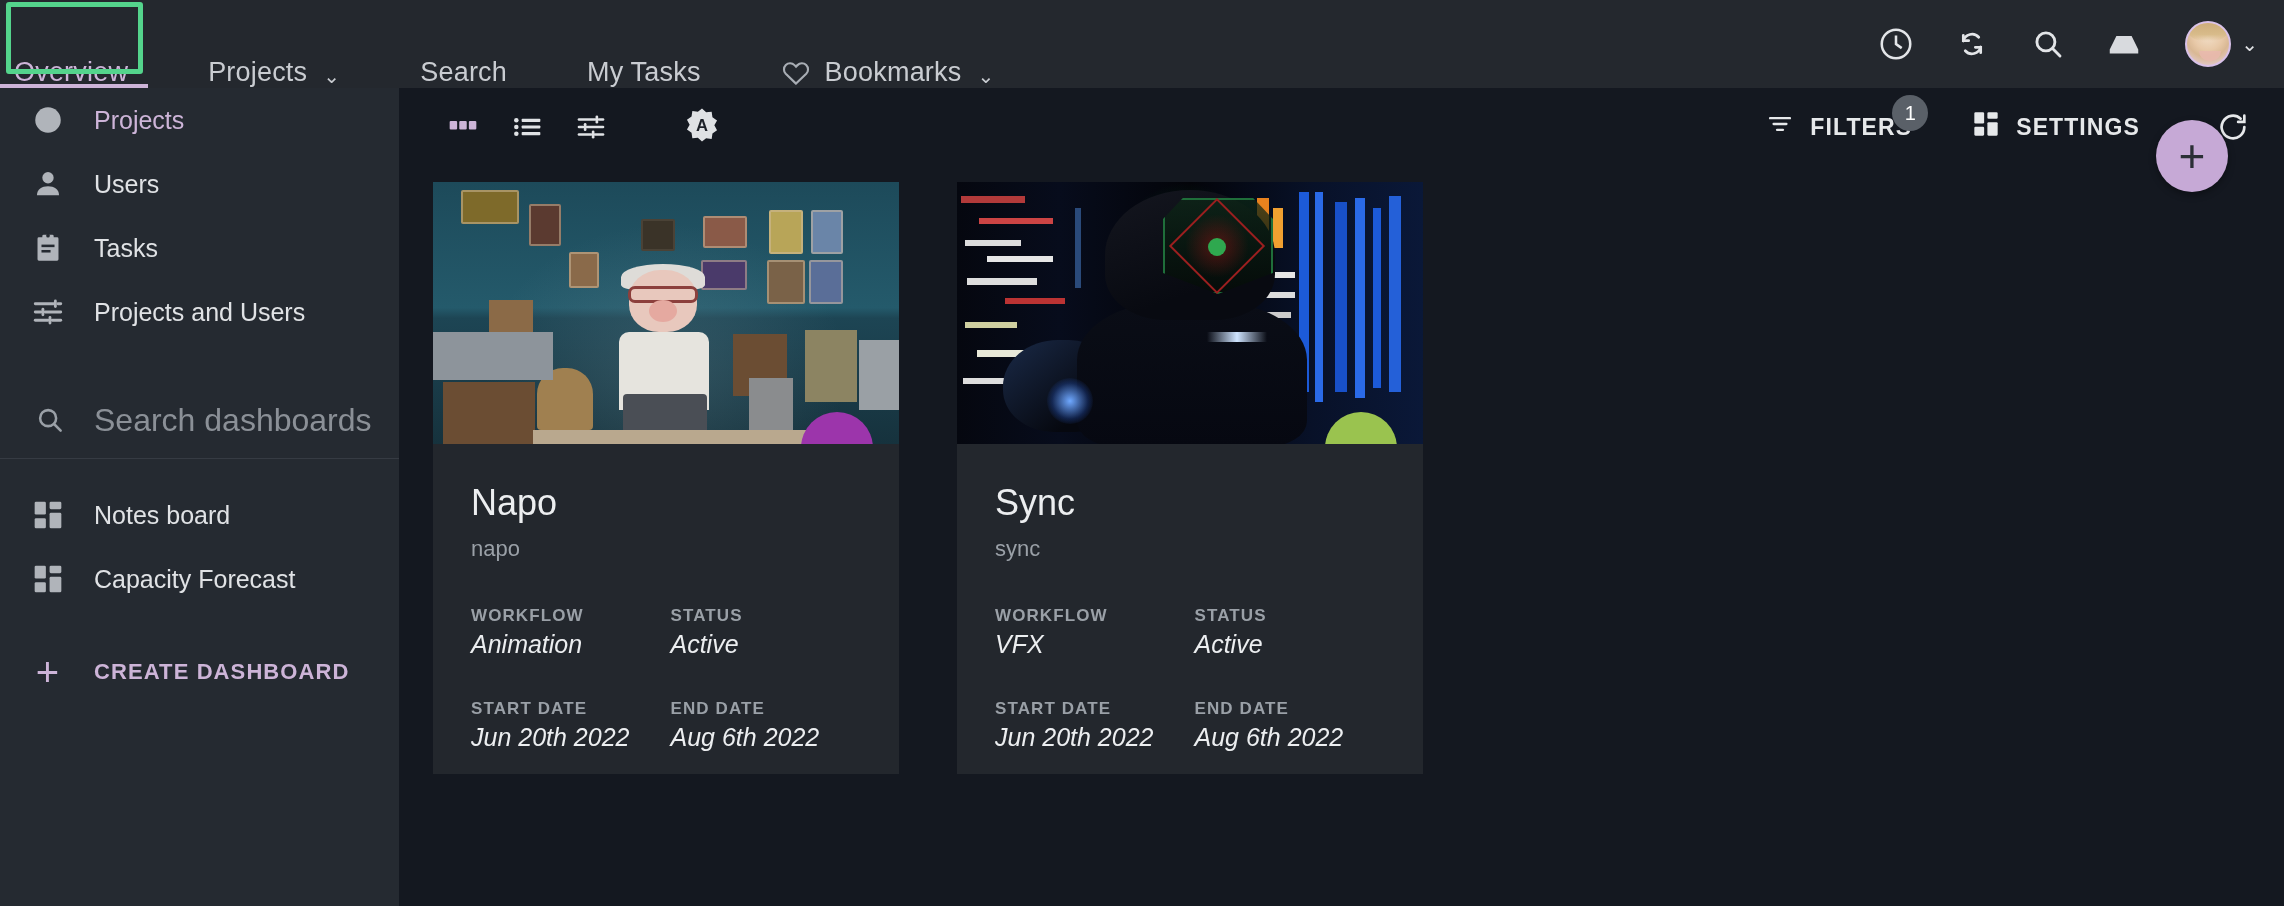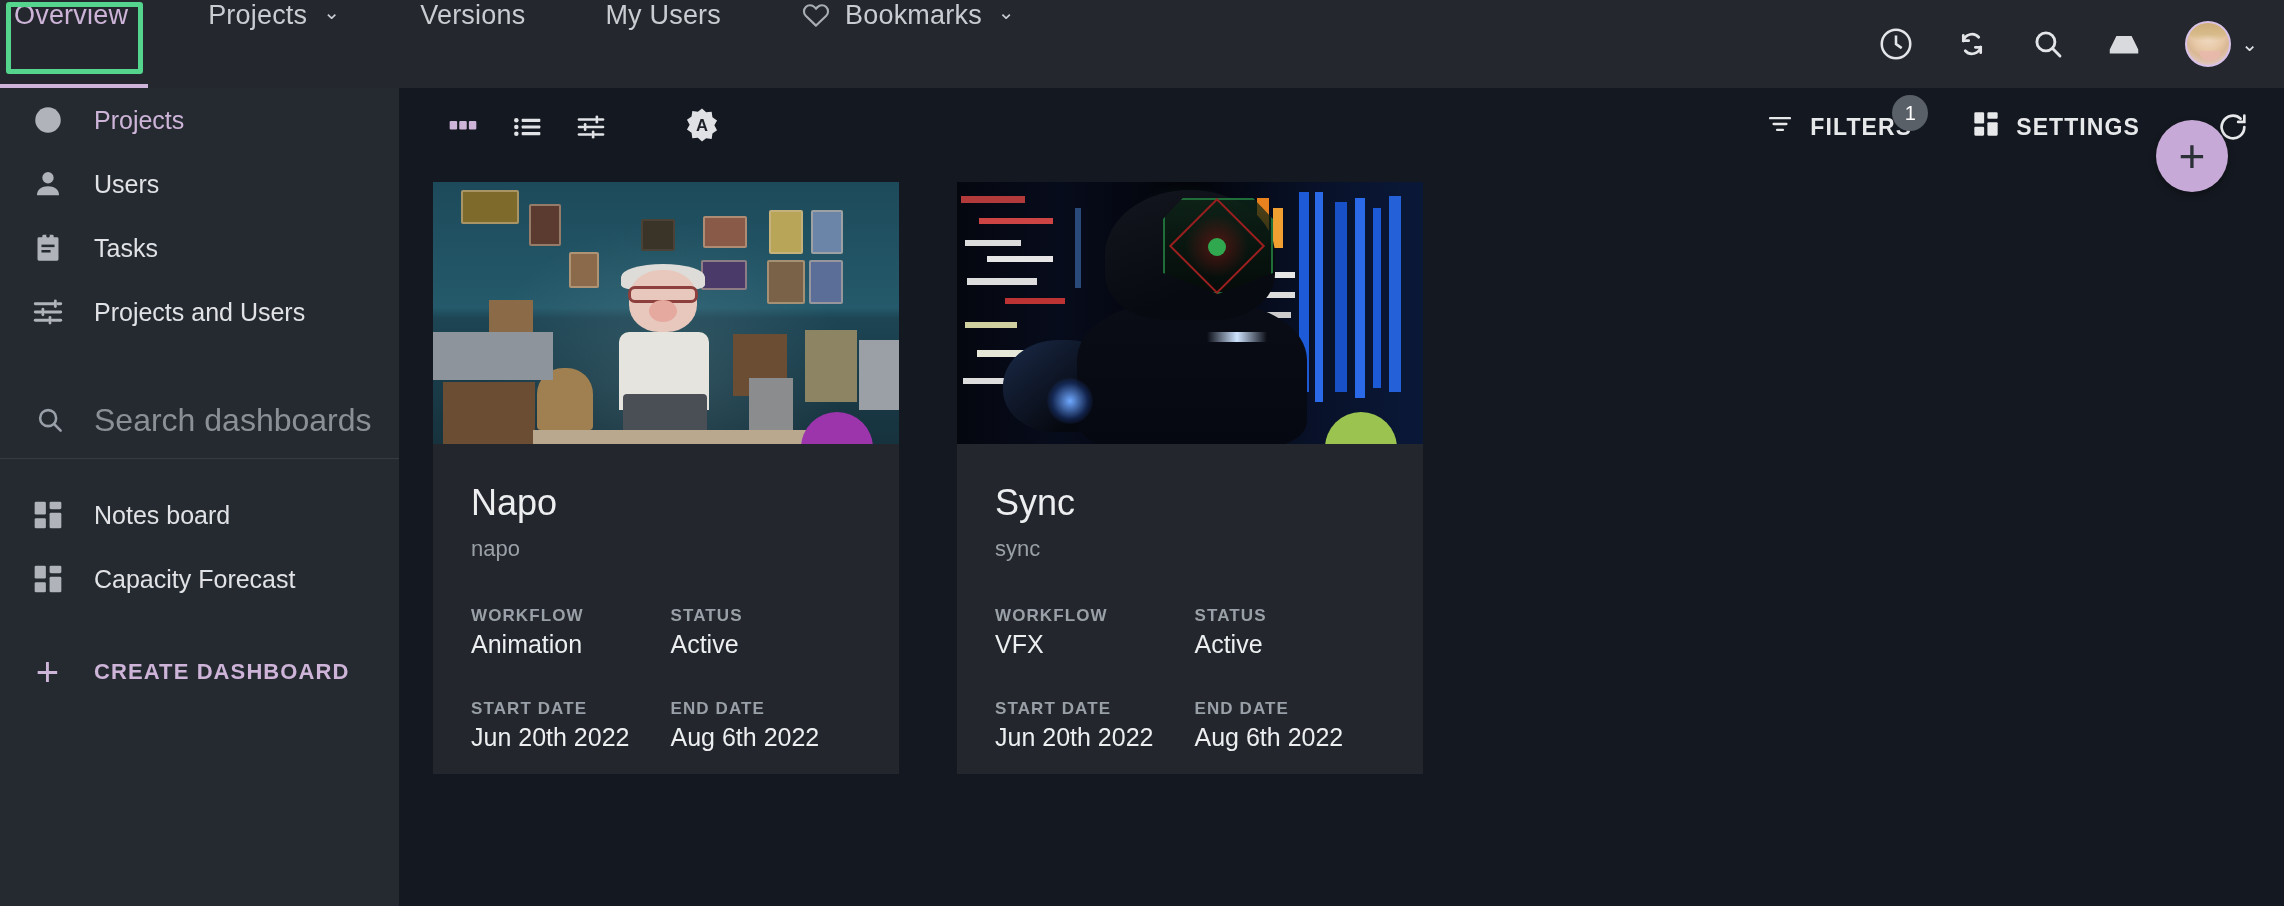--- a/index.html
+++ b/index.html
@@ -14,21 +14,21 @@
   .topbar {
     position: absolute; top: 0; left: 0;
     width: 2284px; height: 88px;
     background: #24282e;
     display: flex; align-items: center;
   }
   .nav-tabs { display: flex; align-items: center; height: 88px; }
   .nav-tab {
     position: relative;
     height: 88px;
-    display: flex; align-items: flex-start; gap: 14px;
+    display: flex; align-items: flex-end; gap: 14px;
     padding: 0 40px;
     color: #c9ccd1;
     font-size: 27px;
     letter-spacing: .2px;
     cursor: pointer;
     white-space: nowrap;
   }
   .nav-tab.active { color: #cdb4d8; }
   .nav-tab.active::after {
     content: ""; position: absolute;
@@ -264,44 +264,44 @@
   }
 
   .card-body { padding: 38px 38px 0 38px; }
   .card-title { color:#eceef0; font-size: 36px; font-weight: normal; }
   .card-sub { color:#9aa0a7; font-size: 22px; margin-top: 12px; }
   .meta-grid { display: grid; grid-template-columns: 1fr 1fr; margin-top: 44px; row-gap: 8px; gap: 9px; }
   .meta-label {
     color:#9aa0a7; font-size: 17px; font-weight: bold;
     letter-spacing: 1.1px;
   }
-  .meta-value { color:#eceef0; font-size: 25px; margin-top: 4px; }
+  .meta-value { color:#eceef0; font-size: 25px; margin-top: 4px; font-style: italic; }
   .meta-row2 { margin-top: 40px; }
 </style>
 </head>
 <body>
 
 <div class="topbar">
   <div class="nav-tabs">
 
     <div class="nav-tab first active">
       <span>Overview</span>
     </div>
 
     <div class="nav-tab">
       <span>Projects</span>
       <span class="caret">⌄</span>
     </div>
 
     <div class="nav-tab">
-      <span>Versions</span>
+      <span>Search</span>
     </div>
 
     <div class="nav-tab">
-      <span>My Users</span>
+      <span>My Tasks</span>
     </div>
 
     <div class="nav-tab">
       <span class="heart-icon">
         <svg width="30" height="30" viewBox="0 0 24 24" fill="none" stroke="#a8adb4" stroke-width="1.7">
           <path d="M12 20.5 3.8 12.6a4.9 4.9 0 0 1 7-6.9l1.2 1.2 1.2-1.2a4.9 4.9 0 1 1 7 6.9z"></path>
         </svg>
       </span>
       <span>Bookmarks</span>
       <span class="caret">⌄</span>

